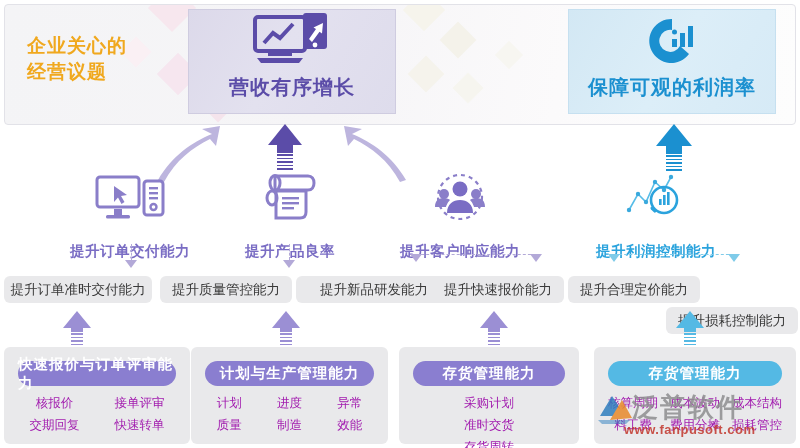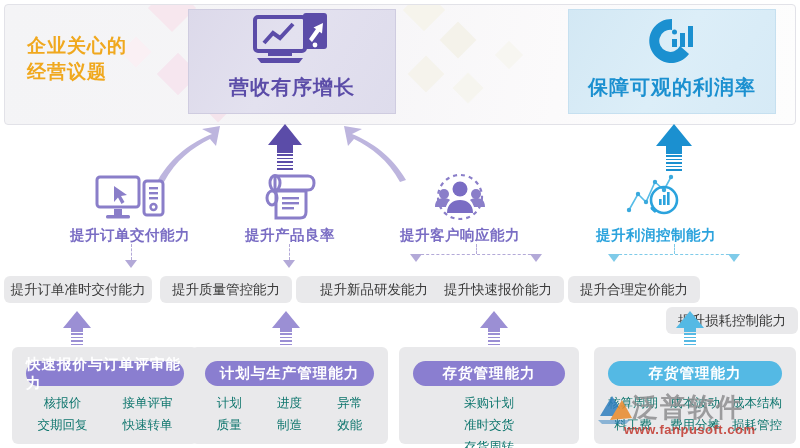--- a/index.html
+++ b/index.html
@@ -57,21 +57,21 @@
   }
   .uarrow .stem { width:var(--sw); margin:0 auto; background:var(--c); }
   .uarrow .tail { width:var(--sw); margin:1px auto 0;
     background:repeating-linear-gradient(to bottom,var(--c) 0 1.5px,transparent 1.5px 3.5px);
   }
   .diag { position:absolute; }
 
   
   .cap { position:absolute; text-align:center; width:160px; }
   .cap .cicon { height:52px; display:flex; align-items:flex-end; justify-content:center; }
-  .cap .ctext { font-size:14.5px; font-weight:bold; margin-top:4px; letter-spacing:.5px; }
+  .cap .ctext { font-size:14.5px; font-weight:bold; margin-top:20px; letter-spacing:.5px; }
   .cap.purple .ctext { color:#7a6dc4; }
   .cap.blue .ctext { color:#2ba3dd; }
 
   
   .conn { position:absolute; }
   .conn .vline { position:absolute; width:0; border-left:1px dashed var(--c); }
   .conn .hline { position:absolute; height:0; border-top:1px dashed var(--c); }
   .conn .tri { position:absolute; width:0;height:0;
     border-left:6px solid transparent;border-right:6px solid transparent;
     border-top:8px solid var(--c); }
@@ -92,21 +92,21 @@
     position:absolute; left:14px; right:14px; top:14px; height:25px;
     border-radius:13px; display:flex; align-items:center; justify-content:center;
     color:#ffffff; font-size:14.5px; font-weight:bold; letter-spacing:1px;
   }
   .panel.purple .ptitle { background:#8a7ed0; }
   .panel.blue .ptitle { background:#54b9e4; }
   .panel .grid {
     position:absolute; left:10px; right:10px; top:47px;
     display:grid; gap:3px 4px; justify-items:center;
   }
-  .panel .grid span { font-size:12.5px; color:#0f766e; line-height:19px; white-space:nowrap; }
+  .panel .grid span { font-size:12.5px; color:#a21caf; line-height:19px; white-space:nowrap; }
 
   
   .watermark { position:absolute; right:4px; bottom:2px; width:200px; height:62px;
     opacity:.85; pointer-events:none; }
   .wm-text { position:absolute; left:36px; top:6px; font-size:26px; font-weight:bold;
     color:#8e8e90; letter-spacing:2px; }
   .wm-url { position:absolute; left:28px; top:38px; font-size:13px; font-weight:bold;
     color:#c2362c; letter-spacing:.5px; }
 </style>
 </head>
@@ -311,21 +311,21 @@
     <div class="head"></div>
       <div class="stem" style="height:4px;"></div>
       <div class="tail" style="height:15px;"></div>
   </div>
   <div class="uarrow" style="left:676px;top:311px;--w:14px;--h:17px;--sw:12px;--c:#54b9e4;">
     <div class="head"></div>
       <div class="stem" style="height:4px;"></div>
       <div class="tail" style="height:15px;"></div>
   </div>
 
-  <div class="panel purple" style="left:12px;width:186px;">
+  <div class="panel purple" style="left:4px;width:186px;">
     <div class="ptitle">快速报价与订单评审能力</div>
     <div class="grid" style="grid-template-columns:repeat(2,1fr);">
       <span>核报价</span>
       <span>接单评审</span>
       <span>交期回复</span>
       <span>快速转单</span>
     </div>
   </div>
 
   <div class="panel purple" style="left:191px;width:197px;">

